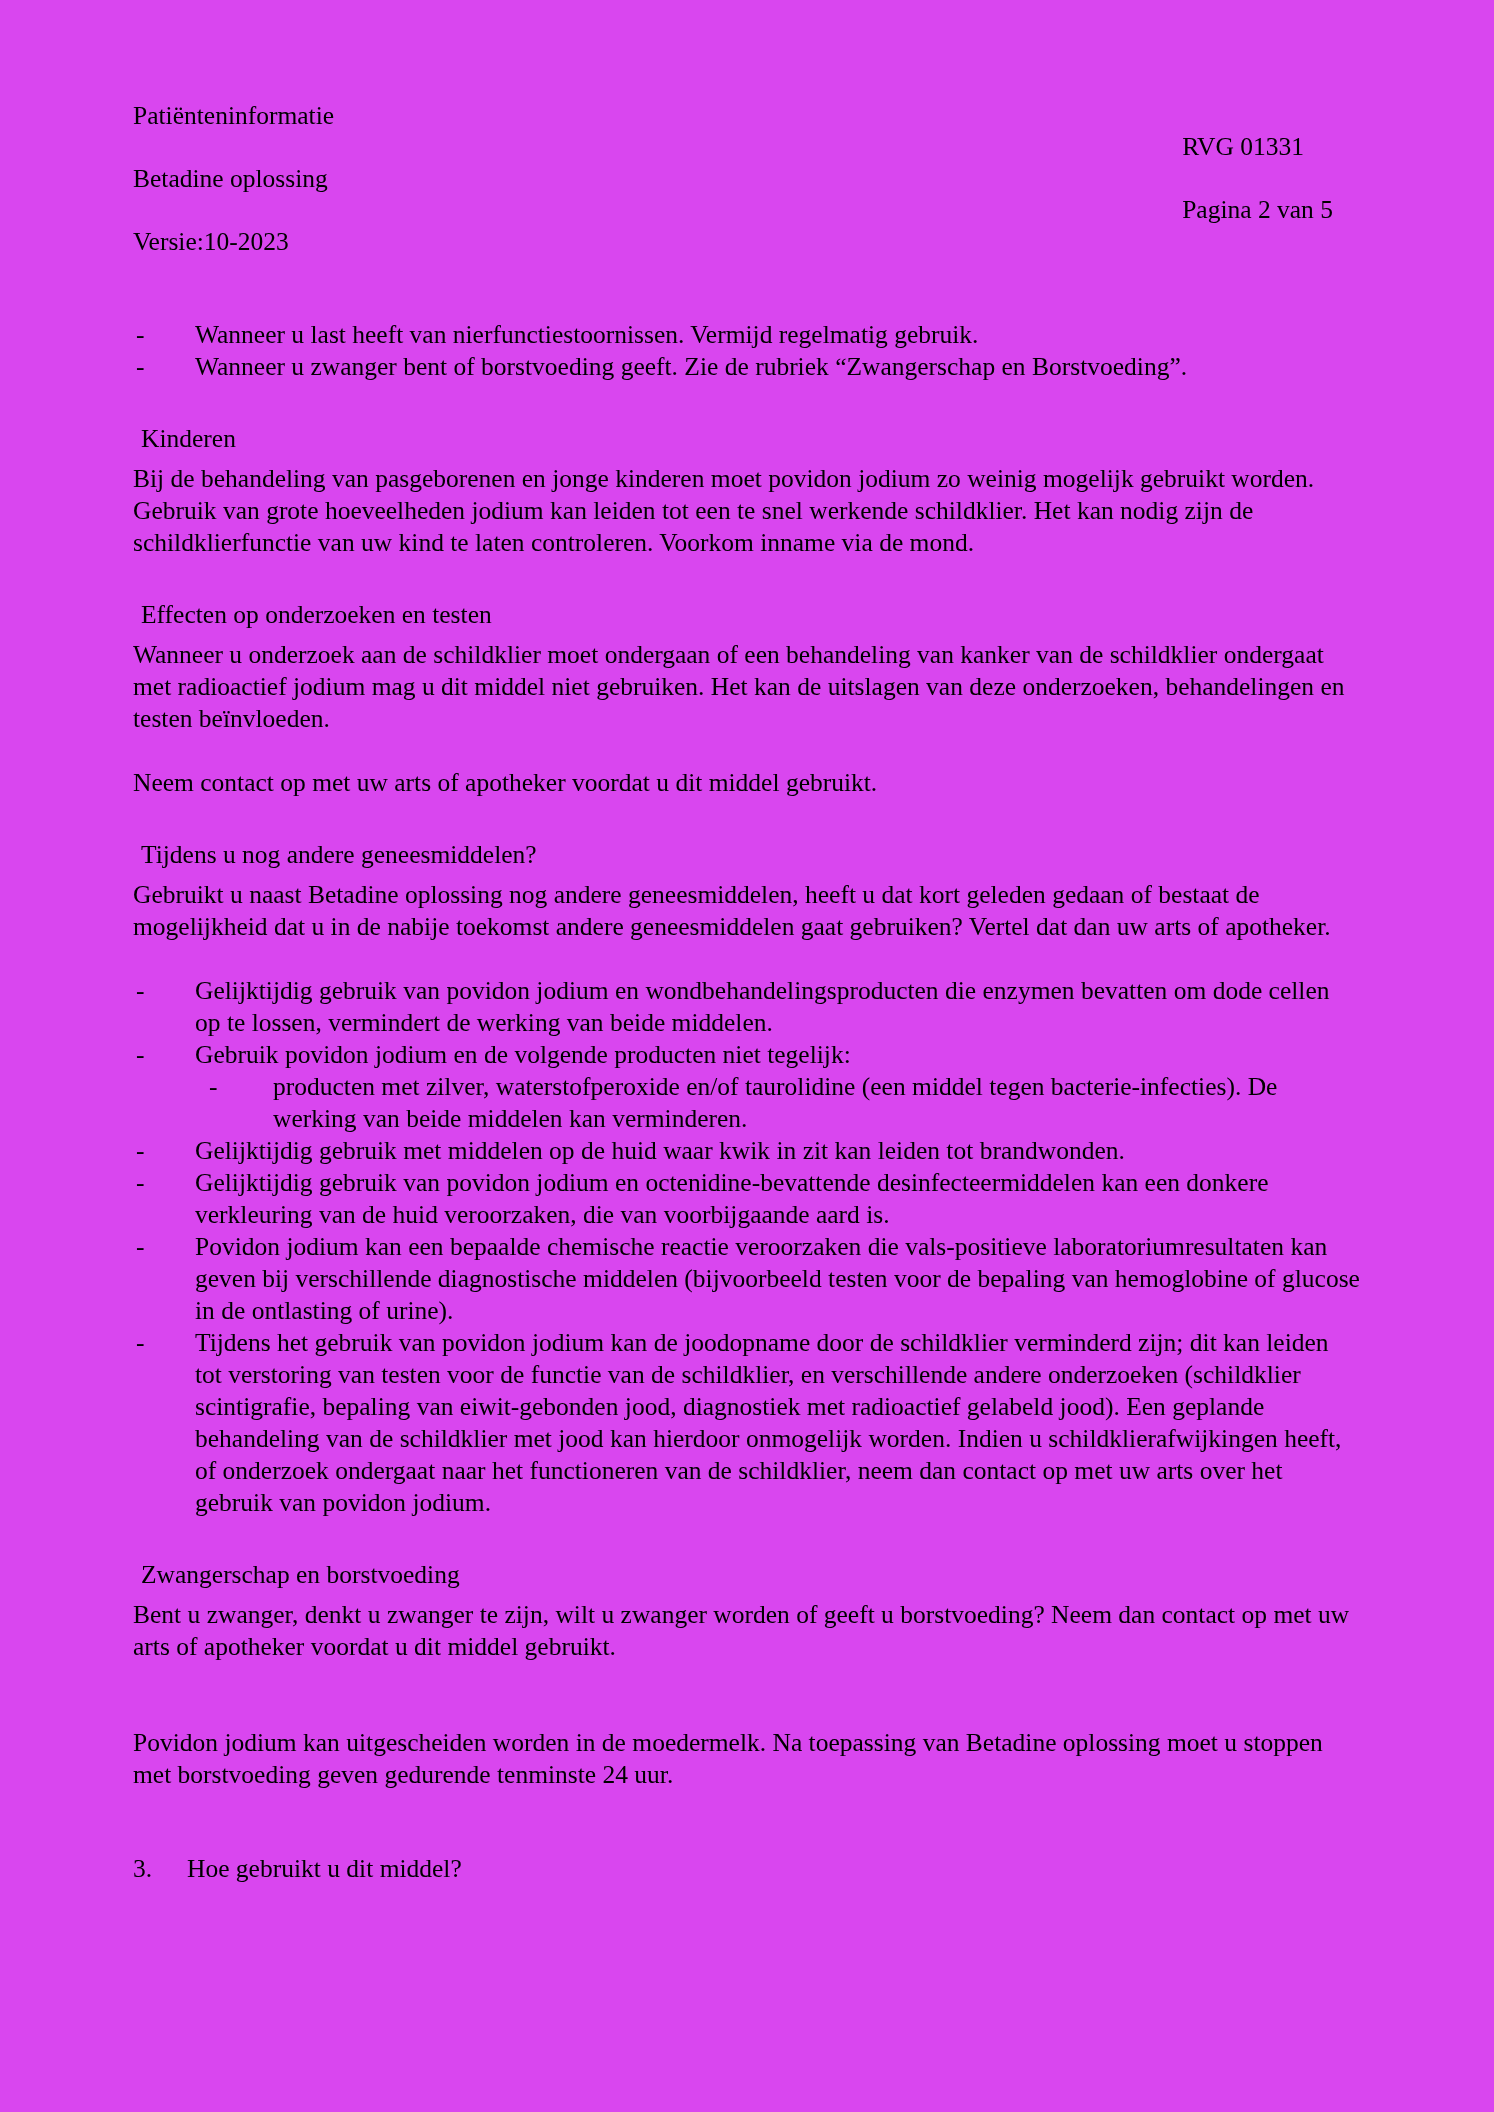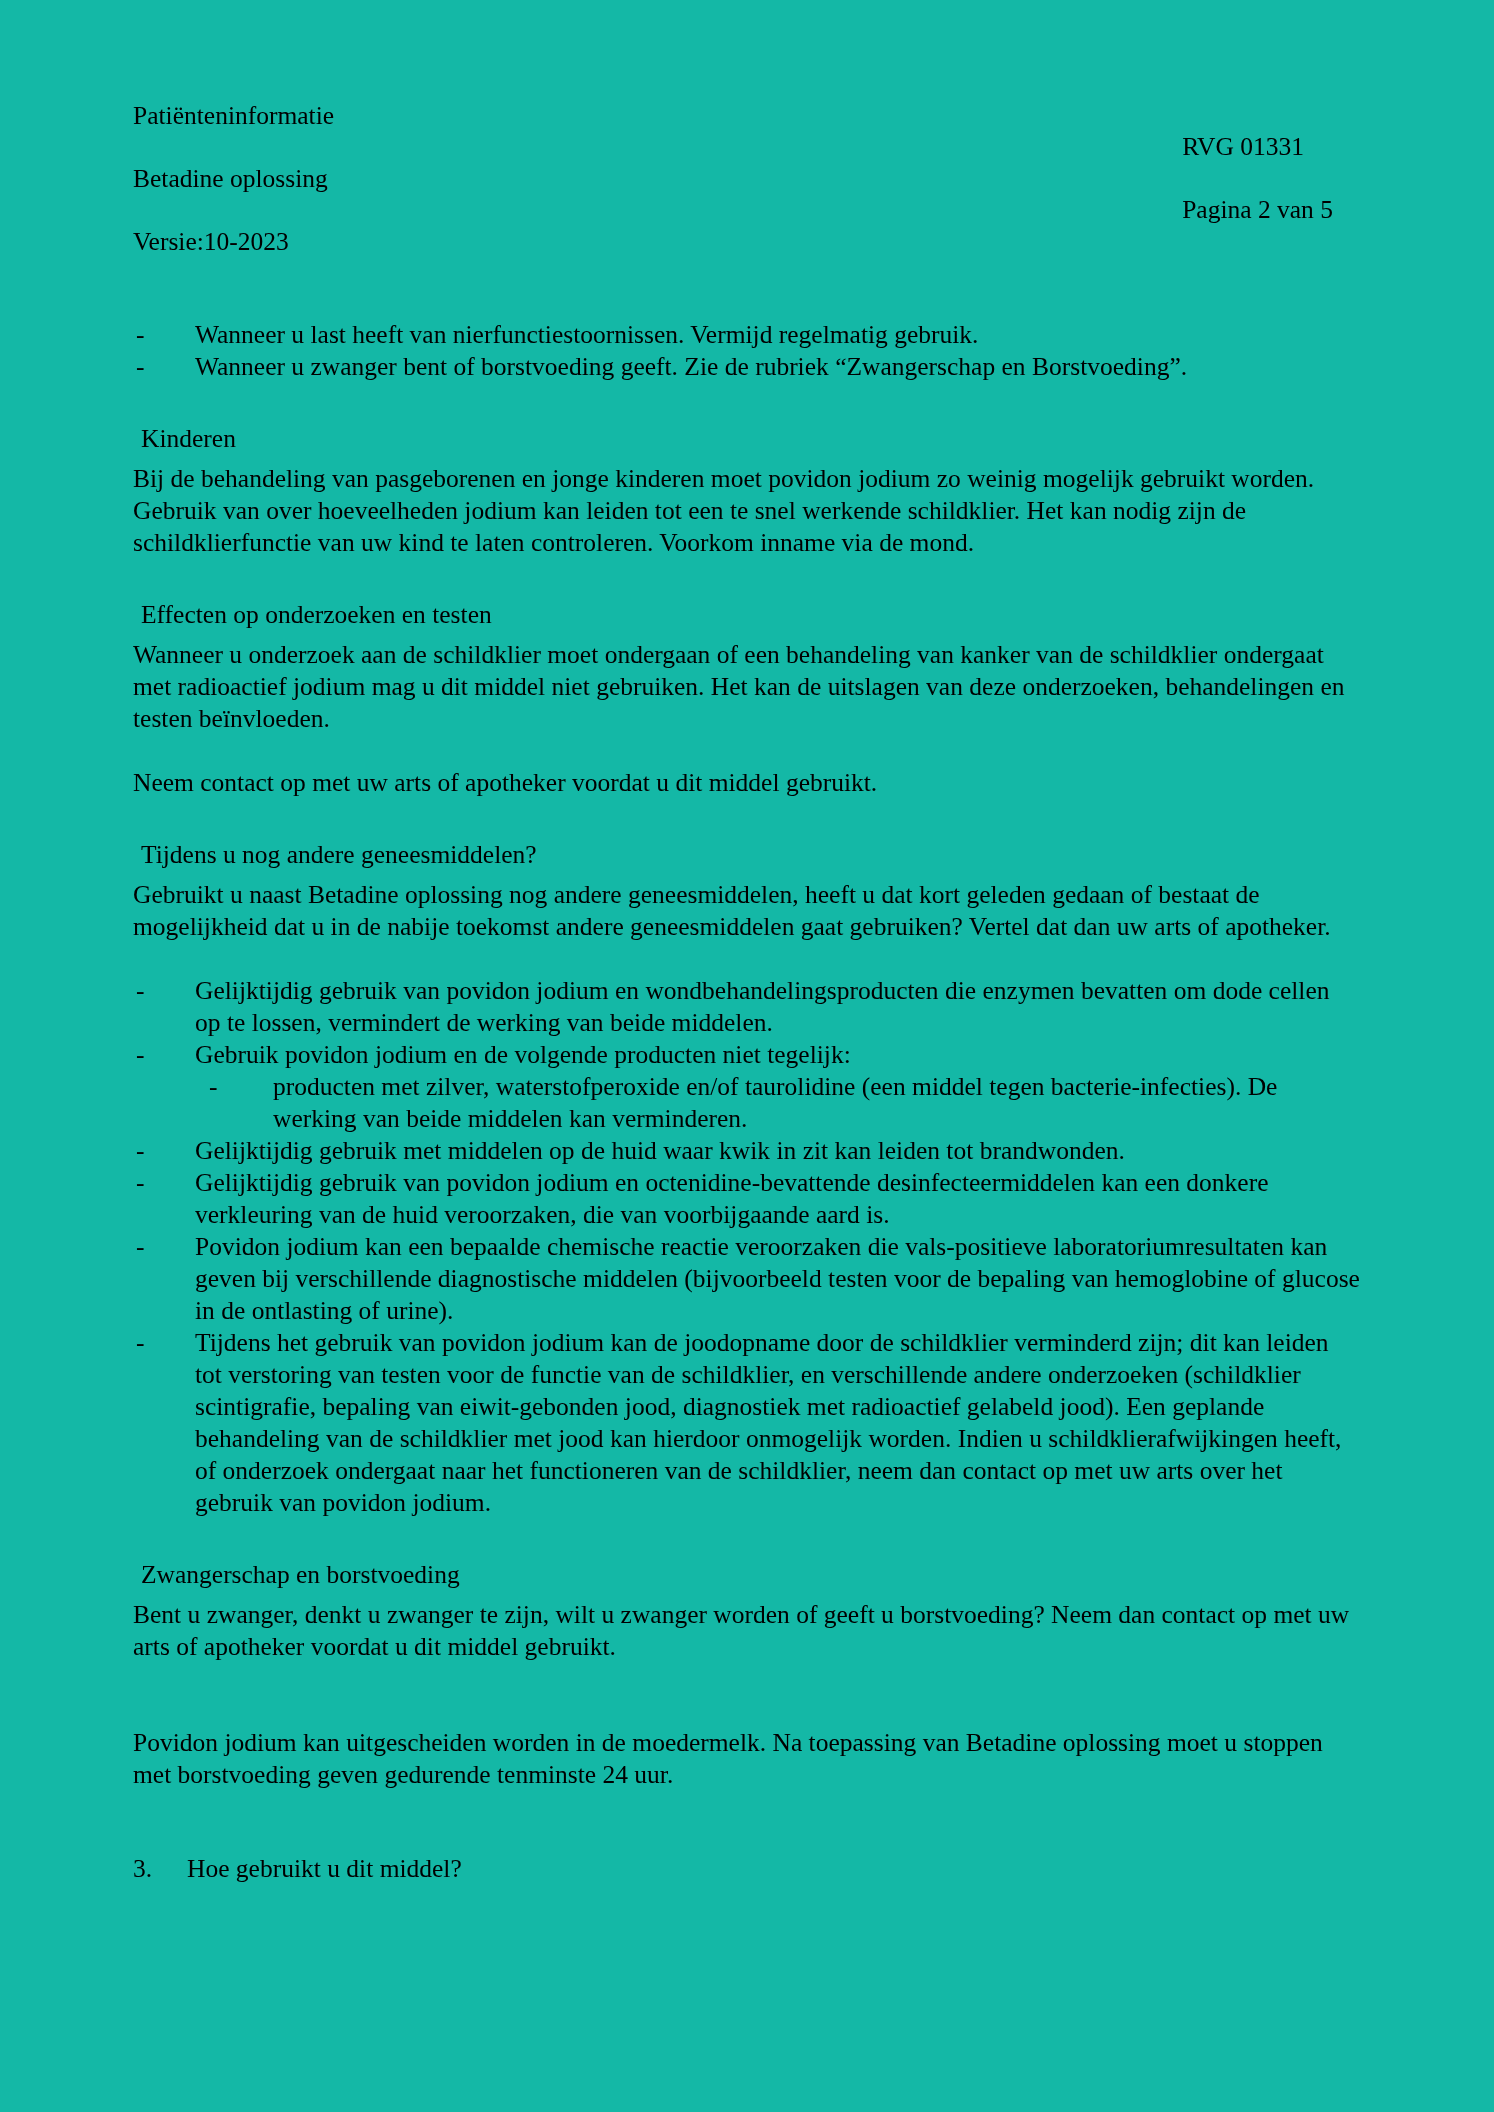--- a/index.html
+++ b/index.html
@@ -14,21 +14,21 @@
     font-family: "Liberation Serif", "DejaVu Serif", serif;
     color: #000000;
     -webkit-font-smoothing: antialiased;
   }
   .page {
     position: relative;
     width: 1494px;
     height: 2112px;
     box-sizing: border-box;
     padding: 68px 133px 0 133px;
-    background: #14b8a6;
+    background: #d946ef;
   }
   
   .doc-header {
     display: flex;
     justify-content: space-between;
     align-items: flex-start;
     font-size: 25.5px;
     line-height: 31.5px;
   }
   .doc-header .left-col,
@@ -135,21 +135,21 @@
     </li>
     <li class="bullet-item">
       <span class="dash">-</span>
       <span>Wanneer u zwanger bent of borstvoeding geeft. Zie de rubriek “Zwangerschap en Borstvoeding”.</span>
     </li>
   </ul>
 
   <div class="spacer-lg"></div>
 
   <div class="heading">Kinderen</div>
-  <p class="para">Bij de behandeling van pasgeborenen en jonge kinderen moet povidon jodium zo weinig mogelijk gebruikt worden. Gebruik van over hoeveelheden jodium kan leiden tot een te snel werkende schildklier. Het kan nodig zijn de schildklierfunctie van uw kind te laten controleren. Voorkom inname via de mond.</p>
+  <p class="para">Bij de behandeling van pasgeborenen en jonge kinderen moet povidon jodium zo weinig mogelijk gebruikt worden. Gebruik van grote hoeveelheden jodium kan leiden tot een te snel werkende schildklier. Het kan nodig zijn de schildklierfunctie van uw kind te laten controleren. Voorkom inname via de mond.</p>
 
   <div class="spacer-lg"></div>
 
   <div class="heading">Effecten op onderzoeken en testen</div>
   <p class="para">Wanneer u onderzoek aan de schildklier moet ondergaan of een behandeling van kanker van de schildklier ondergaat met radioactief jodium mag u dit middel niet gebruiken. Het kan de uitslagen van deze onderzoeken, behandelingen en testen beïnvloeden.</p>
 
   <div class="spacer-lg"></div>
 
   <p class="para">Neem contact op met uw arts of apotheker voordat u dit middel gebruikt.</p>
 

